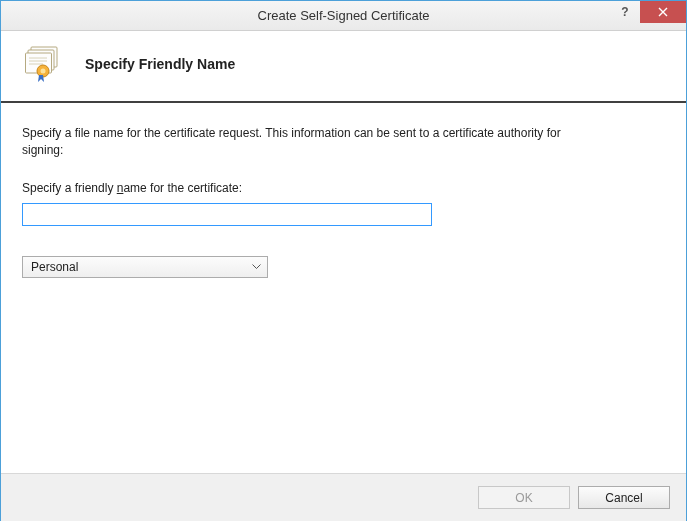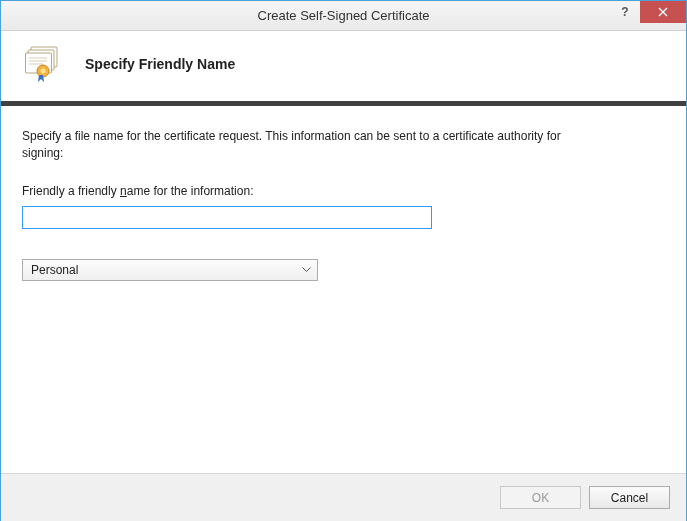--- a/index.html
+++ b/index.html
@@ -51,21 +51,21 @@
       display: flex;
       align-items: center;
       justify-content: center;
       cursor: pointer;
     }
     .titlebar-close svg { width: 10px; height: 10px; }
     .header {
       display: flex;
       align-items: center;
       padding: 14px 24px 18px 24px;
-      border-bottom: 5px solid #404040;
+      border-bottom: 2px solid #404040;
     }
     .header-icon {
       width: 42px;
       height: 38px;
       margin-right: 18px;
       position: relative;
     }
     .header-heading {
       font-size: 14px;
       font-weight: bold;
@@ -89,21 +89,21 @@
       width: 410px;
       height: 23px;
       border: 1px solid #3399ff;
       padding: 2px 4px;
       font-family: inherit;
       font-size: 12px;
       outline: none;
       margin-bottom: 30px;
     }
     .select-wrap {
-      width: 296px;
+      width: 246px;
       height: 22px;
       border: 1px solid #acacac;
       background: linear-gradient(to bottom, #fcfcfc, #efefef);
       display: flex;
       align-items: center;
       justify-content: space-between;
       padding: 0 6px 0 8px;
       cursor: default;
     }
     .select-value { color: #222; }
@@ -115,21 +115,21 @@
       height: 48px;
       background: #f0f0f0;
       border-top: 1px solid #d8d8d8;
       display: flex;
       align-items: center;
       justify-content: flex-end;
       padding-right: 16px;
       gap: 8px;
     }
     .btn {
-      width: 81px;
+      width: 92px;
       height: 23px;
       border: 1px solid #acacac;
       background: linear-gradient(to bottom, #fcfcfc, #e8e8e8);
       font-family: inherit;
       font-size: 12px;
       color: #222;
       cursor: pointer;
     }
     .btn:disabled {
       color: #9a9a9a;
@@ -168,21 +168,21 @@
       <path d="M14 30 L13 37 L16 34 L19 37 L18 30 Z" fill="#3a6fc4"></path>
     </svg>
   </div>
   <div class="header-heading">Specify Friendly Name</div>
 </div>
 
 <div class="content">
   <p class="intro">Specify a file name for the certificate request.  This information can be sent to a certificate authority for signing:</p>
 
   <label class="field-label">
-    <span>Friendly a friendly </span><span class="underline-accel">n</span><span>ame for the information:</span>
+    <span>Specify a friendly </span><span class="underline-accel">n</span><span>ame for the certificate:</span>
   </label>
   <input type="text" class="text-input" value="" style="">
 
   <div class="select-wrap">
     <span class="select-value">Personal</span>
     <svg width="9" height="6" viewBox="0 0 9 6">
         <path d="M0.5 0.5 L4.5 4.5 L8.5 0.5" fill="none" stroke="#555" stroke-width="1"></path>
       </svg>
   </div>
 </div>

